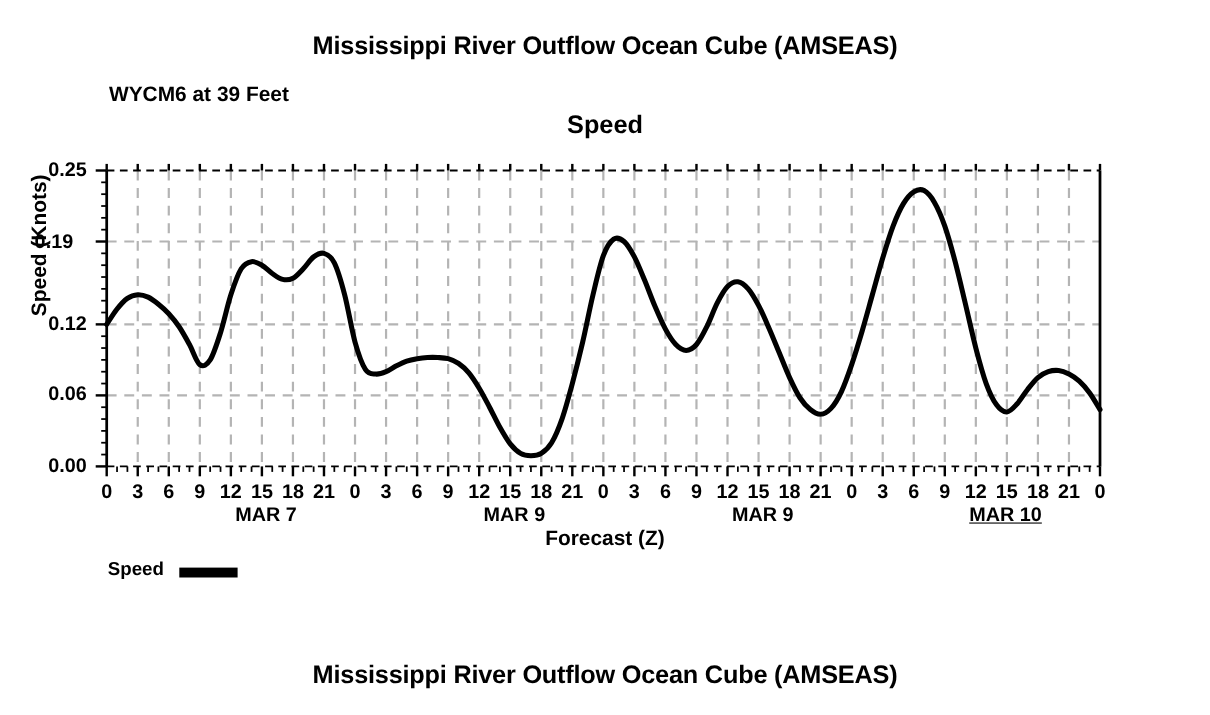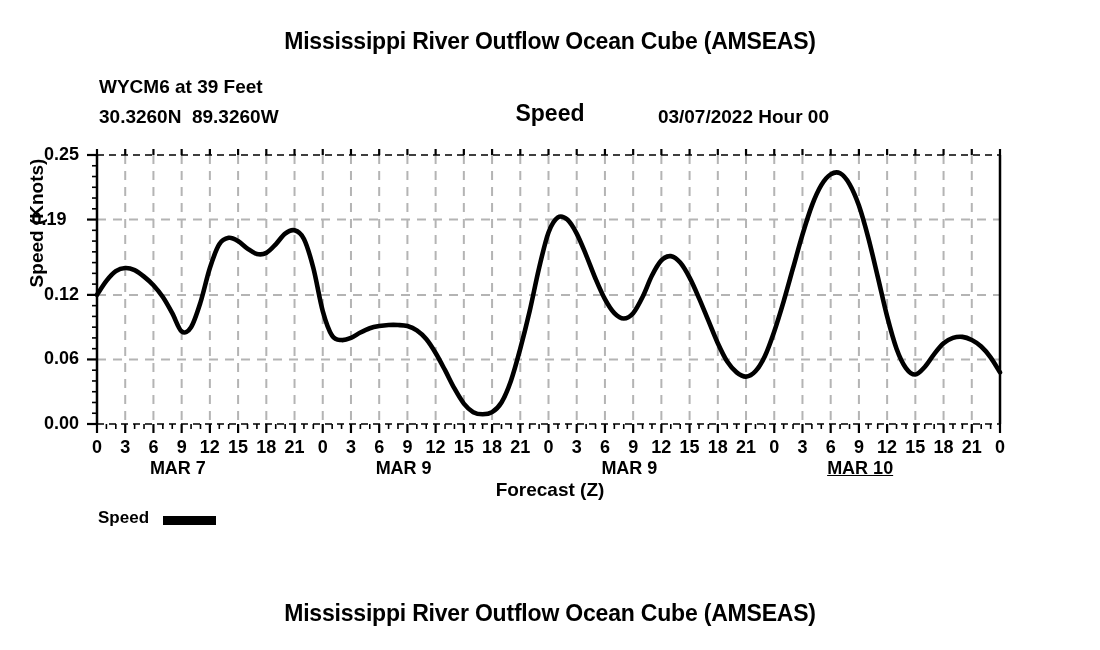--- a/index.html
+++ b/index.html
@@ -103,21 +103,21 @@
     font-size: 18px;
     font-weight: bold;
     text-align: center;
     width: 34px;
     top: 437px;
   }
   .day-label {
     position: absolute;
     font-size: 18px;
     font-weight: bold;
-    text-align: left;
+    text-align: right;
     width: 120px;
     top: 458px;
   }
   .legend-label {
     position: absolute;
     left: 98px; top: 508px;
     font-size: 17px;
     font-weight: bold;
   }
   .legend-swatch {
@@ -128,23 +128,21 @@
   }
 </style>
 </head>
 <body>
 
 <div class="page">
 
   <div class="title-top">Mississippi River Outflow Ocean Cube (AMSEAS)</div>
 
   <div class="meta-station">WYCM6 at 39 Feet</div>
-  <div class="meta-coords">30.3260N  89.3260W</div>
   <div class="subtitle-center">Speed</div>
-  <div class="meta-date">03/07/2022 Hour 00</div>
 
   <div class="ylabel">Speed (Knots)</div>
   <div class="xlabel">Forecast (Z)</div>
 
   <svg class="plot-svg" width="1100" height="650">
     <g id="gridlines-y">
         <line x1="97" y1="359.44" x2="1000" y2="359.44" stroke="#b4b4b4" stroke-width="2" stroke-dasharray="9,7"></line>
         <line x1="97" y1="294.88" x2="1000" y2="294.88" stroke="#b4b4b4" stroke-width="2" stroke-dasharray="9,7"></line>
         <line x1="97" y1="219.56" x2="1000" y2="219.56" stroke="#b4b4b4" stroke-width="2" stroke-dasharray="9,7"></line>
       </g>

